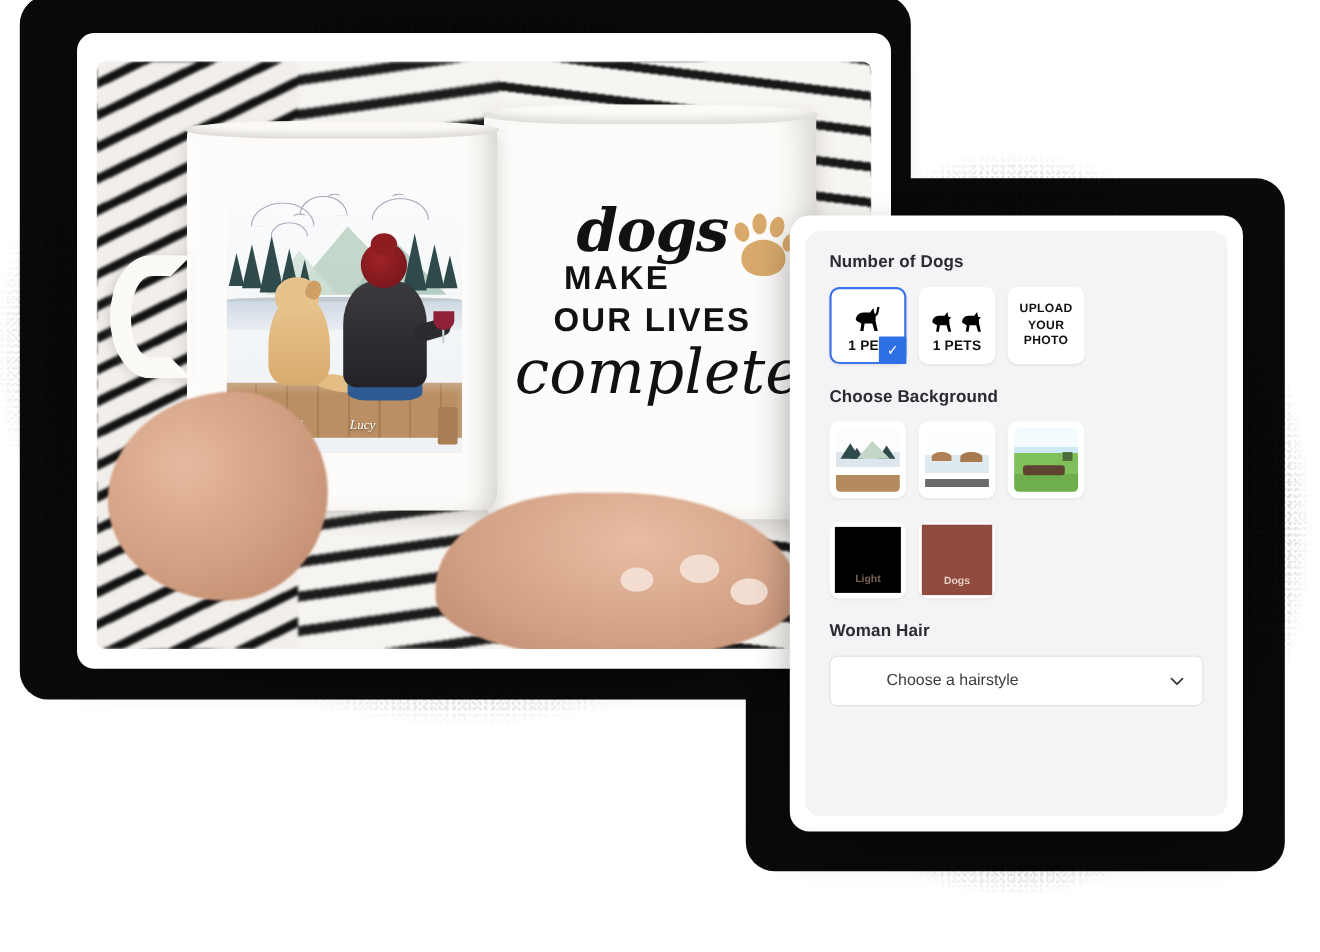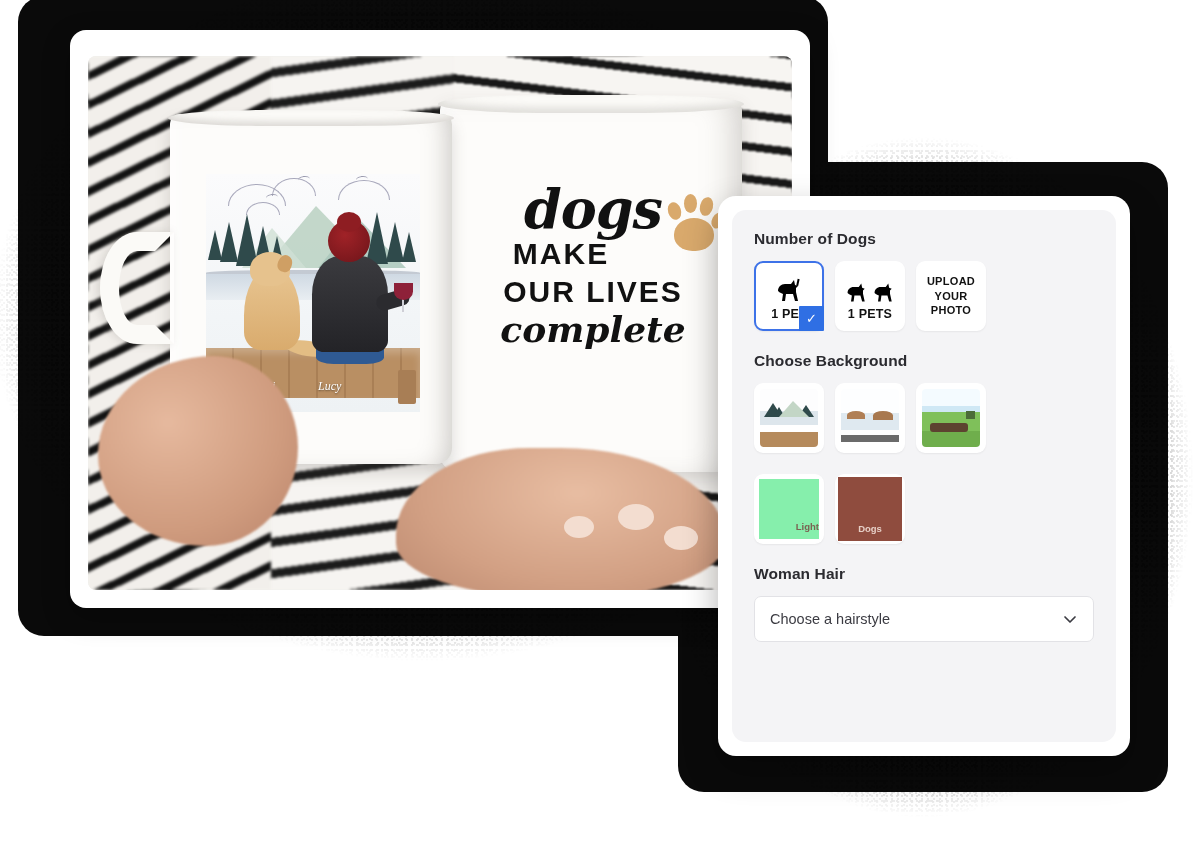--- a/index.html
+++ b/index.html
@@ -219,22 +219,22 @@
   #quote{
     position:absolute; left:380px; top:128px; width:250px; height:220px;
     color:#111; text-align:center;
   }
   #q-dogs{ font-family:"DejaVu Serif", serif; font-style:italic; font-weight:bold;
            font-size:54px; letter-spacing:-1px; line-height:.95; }
   #q-make{ font-family:"Liberation Sans", sans-serif; font-weight:bold; font-size:30px;
            letter-spacing:2px; margin-top:2px; margin-right:64px; }
   #q-our{  font-family:"Liberation Sans", sans-serif; font-weight:bold; font-size:30px;
            letter-spacing:2px; margin-top:4px; }
-  #q-complete{ font-family:"DejaVu Serif", serif; font-style:italic; font-weight:bold;
-               font-size:36px; line-height:1; margin-top:2px; }
+  #q-complete{ font-family:"DejaVu Serif", serif; font-style:italic; font-weight:normal;
+               font-size:56px; line-height:1; margin-top:2px; }
   #paw{ position:absolute; right:-8px; top:8px; width:64px; height:64px; }
   .pad{ position:absolute; background:#d9a96c; border-radius:50%; }
   #pad-main{ left:12px; top:26px; width:40px; height:33px; border-radius:50% 50% 46% 46%; }
   #pad1{ left:6px;  top:10px; width:13px; height:18px; transform:rotate(-18deg); }
   #pad2{ left:22px; top:2px;  width:13px; height:19px; }
   #pad3{ left:38px; top:5px;  width:13px; height:19px; transform:rotate(14deg); }
   #pad4{ left:50px; top:20px; width:12px; height:17px; transform:rotate(28deg); }
 
   
   #options-panel{
@@ -285,21 +285,21 @@
   .skin-card.flush{ padding:3px; }
   .swatch{ width:100%; height:100%; display:flex; align-items:flex-end;
            justify-content:center; padding-bottom:7px;
            font-size:9.5px; font-weight:bold; }
 
   #hair-select{
     width:100%; height:46px; background:#fff; border:1px solid #e2e2e6;
     border-radius:7px; display:flex; align-items:center; justify-content:space-between;
     padding:0 15px; margin-top:2px;
   }
-  #hair-placeholder{ font-size:14.5px; color:#3b3b42; }
+  #hair-placeholder{ font-size:14.5px; color:#3b3b42;margin-left:36px; }
 </style>
 </head>
 <body>
 
 <div class="halo" id="halo-photo"></div>
 <div class="halo" id="halo-panel"></div>
 
 <div id="photo-card"></div>
 
 <div id="photo-inner">
@@ -439,21 +439,21 @@
       <div class="bg-card">
         <div class="thumb" style="background:linear-gradient(#f4fbff 0 30%, #cfe8f5 30% 40%, #7fc05a 40% 72%, #6fae4c 72% 100%);">
           <span style="position:absolute;left:8px;top:34px;width:38px;height:9px;background:#5d4330;border-radius:3px;"></span>
           <span style="position:absolute;right:5px;top:22px;width:9px;height:8px;background:#4b6b38;"></span>
         </div>
       </div>
     </div>
 
     <div class="row">
       <div class="skin-card">
-        <div class="swatch" style="background:#86efac;color:#7a6352;justify-content:flex-end;">
+        <div class="swatch" style="background:#000000;color:#7a6352;">
           <span>Light</span>
         </div>
       </div>
       <div class="skin-card flush">
         <div class="swatch" style="background:#8f4c3e;color:#e7cfc6;">
           <span>Dogs</span>
         </div>
       </div>
     </div>
 

